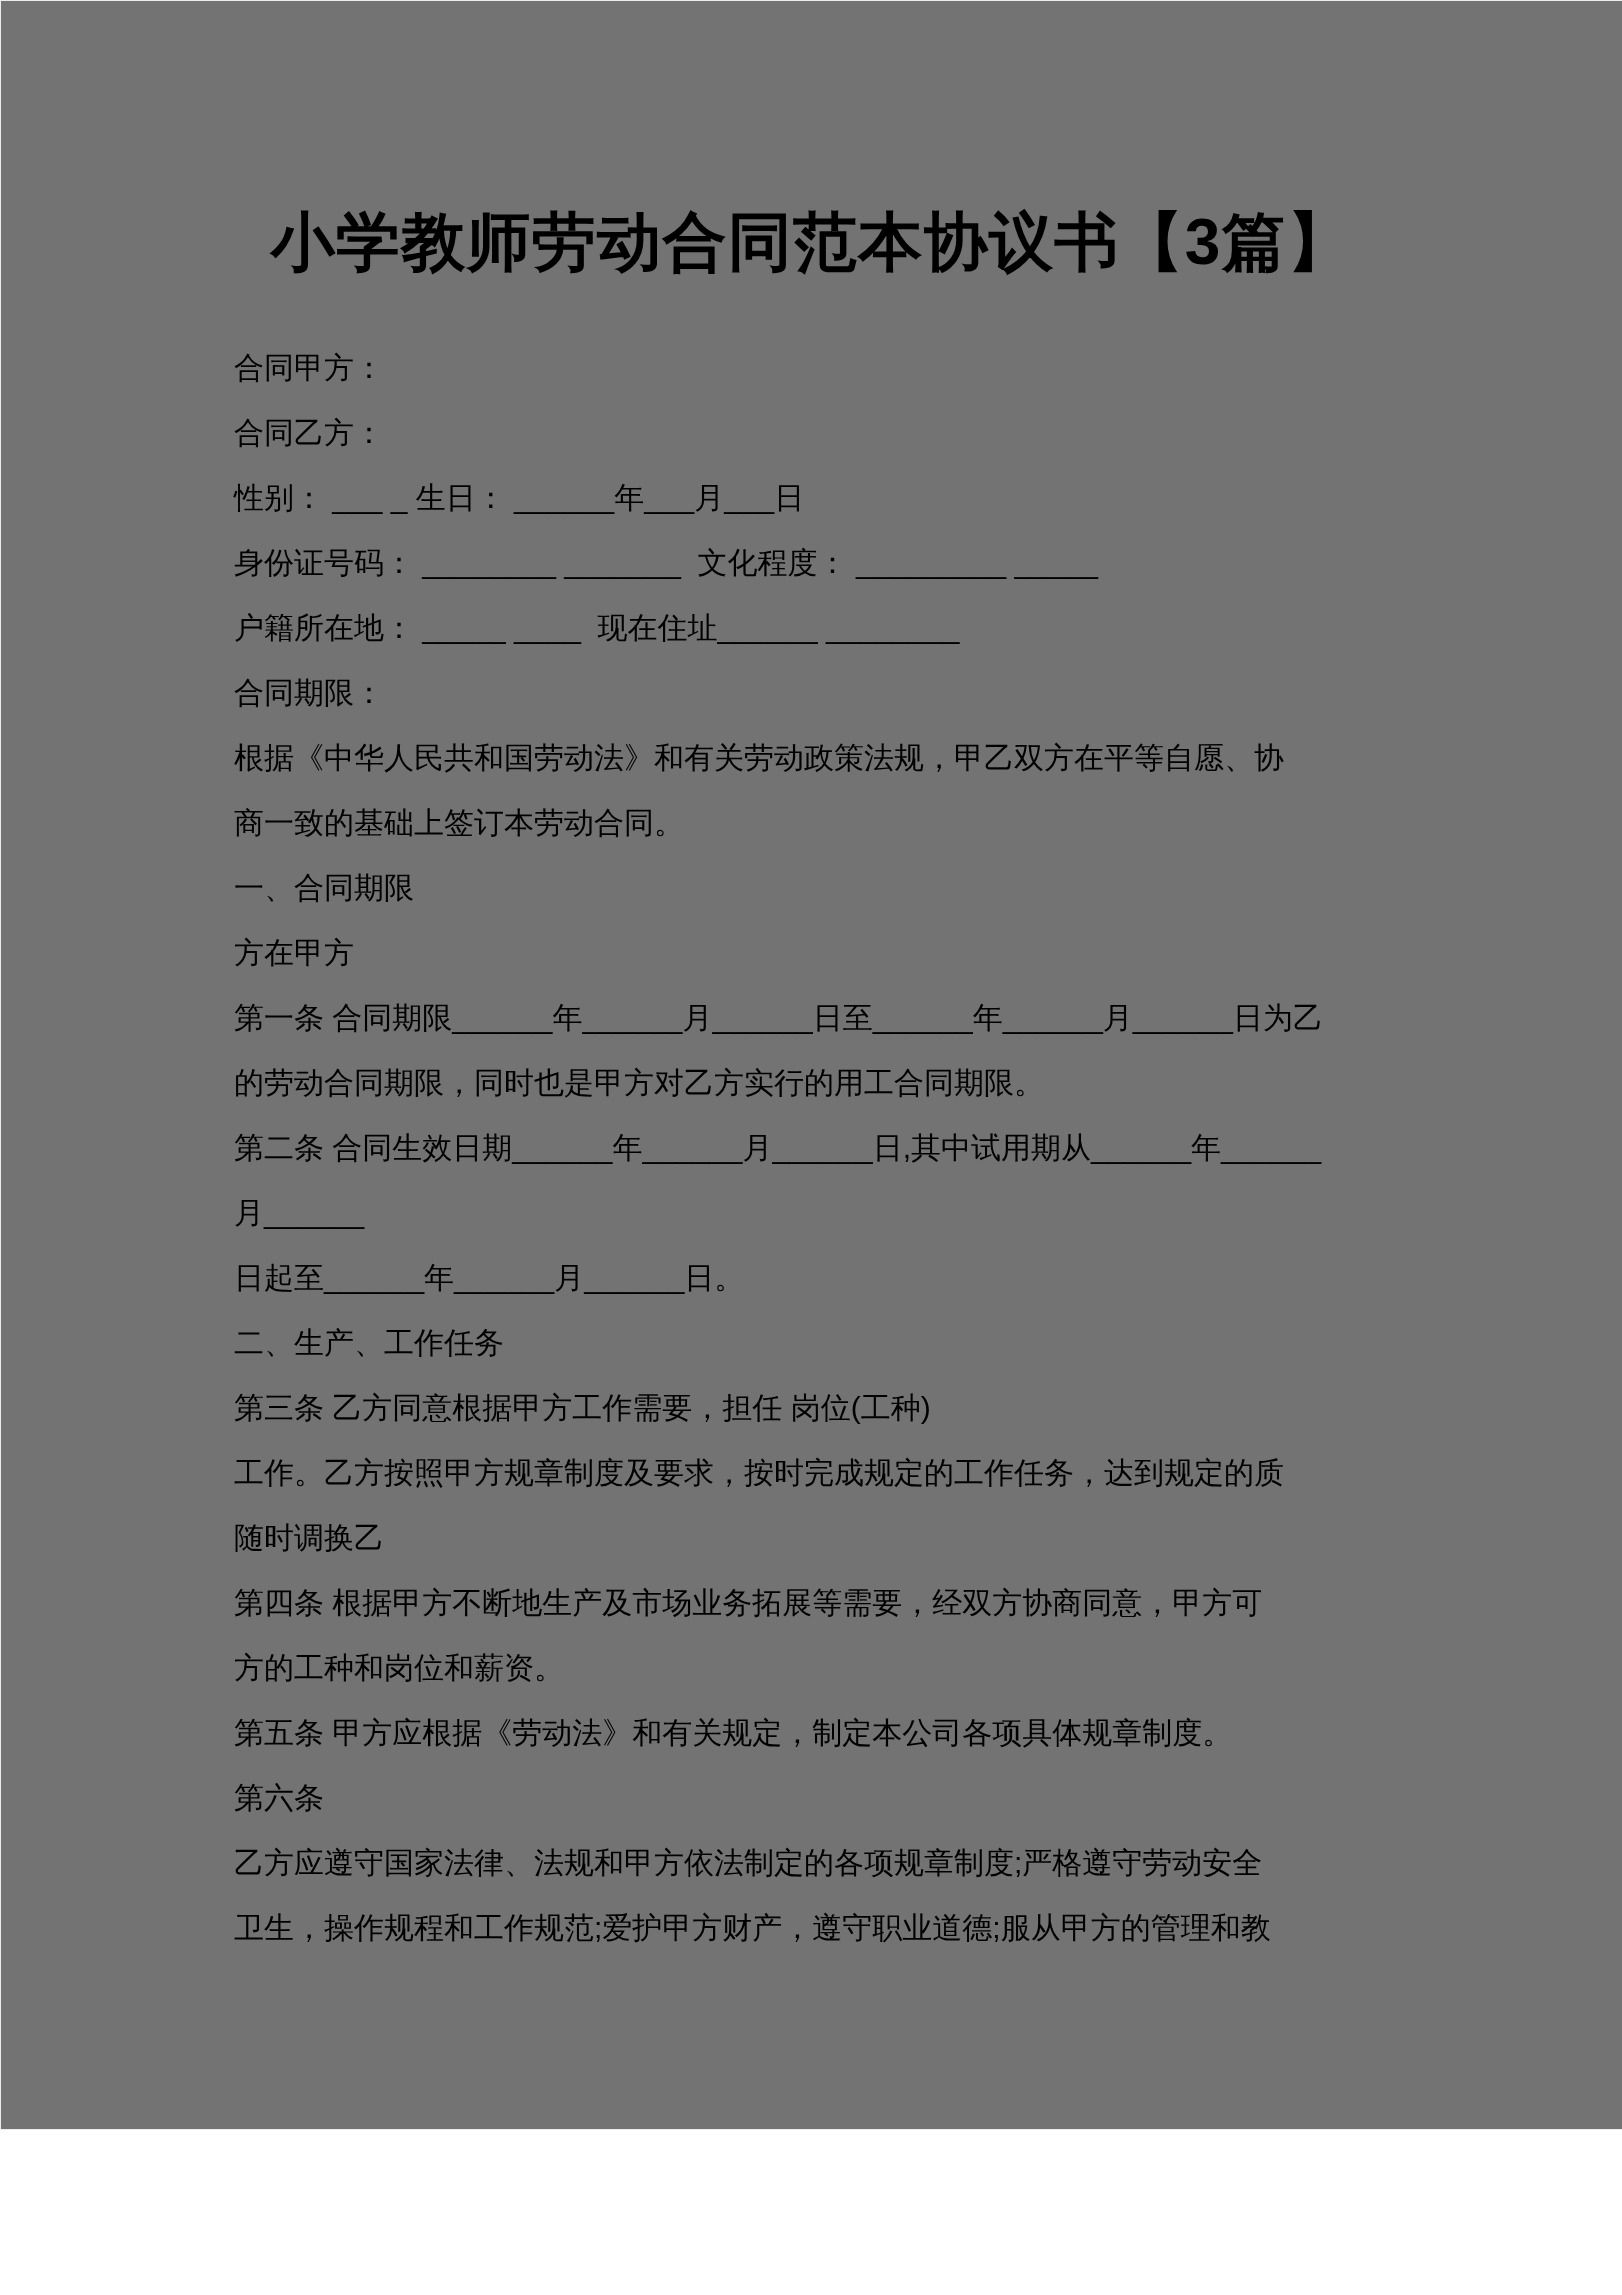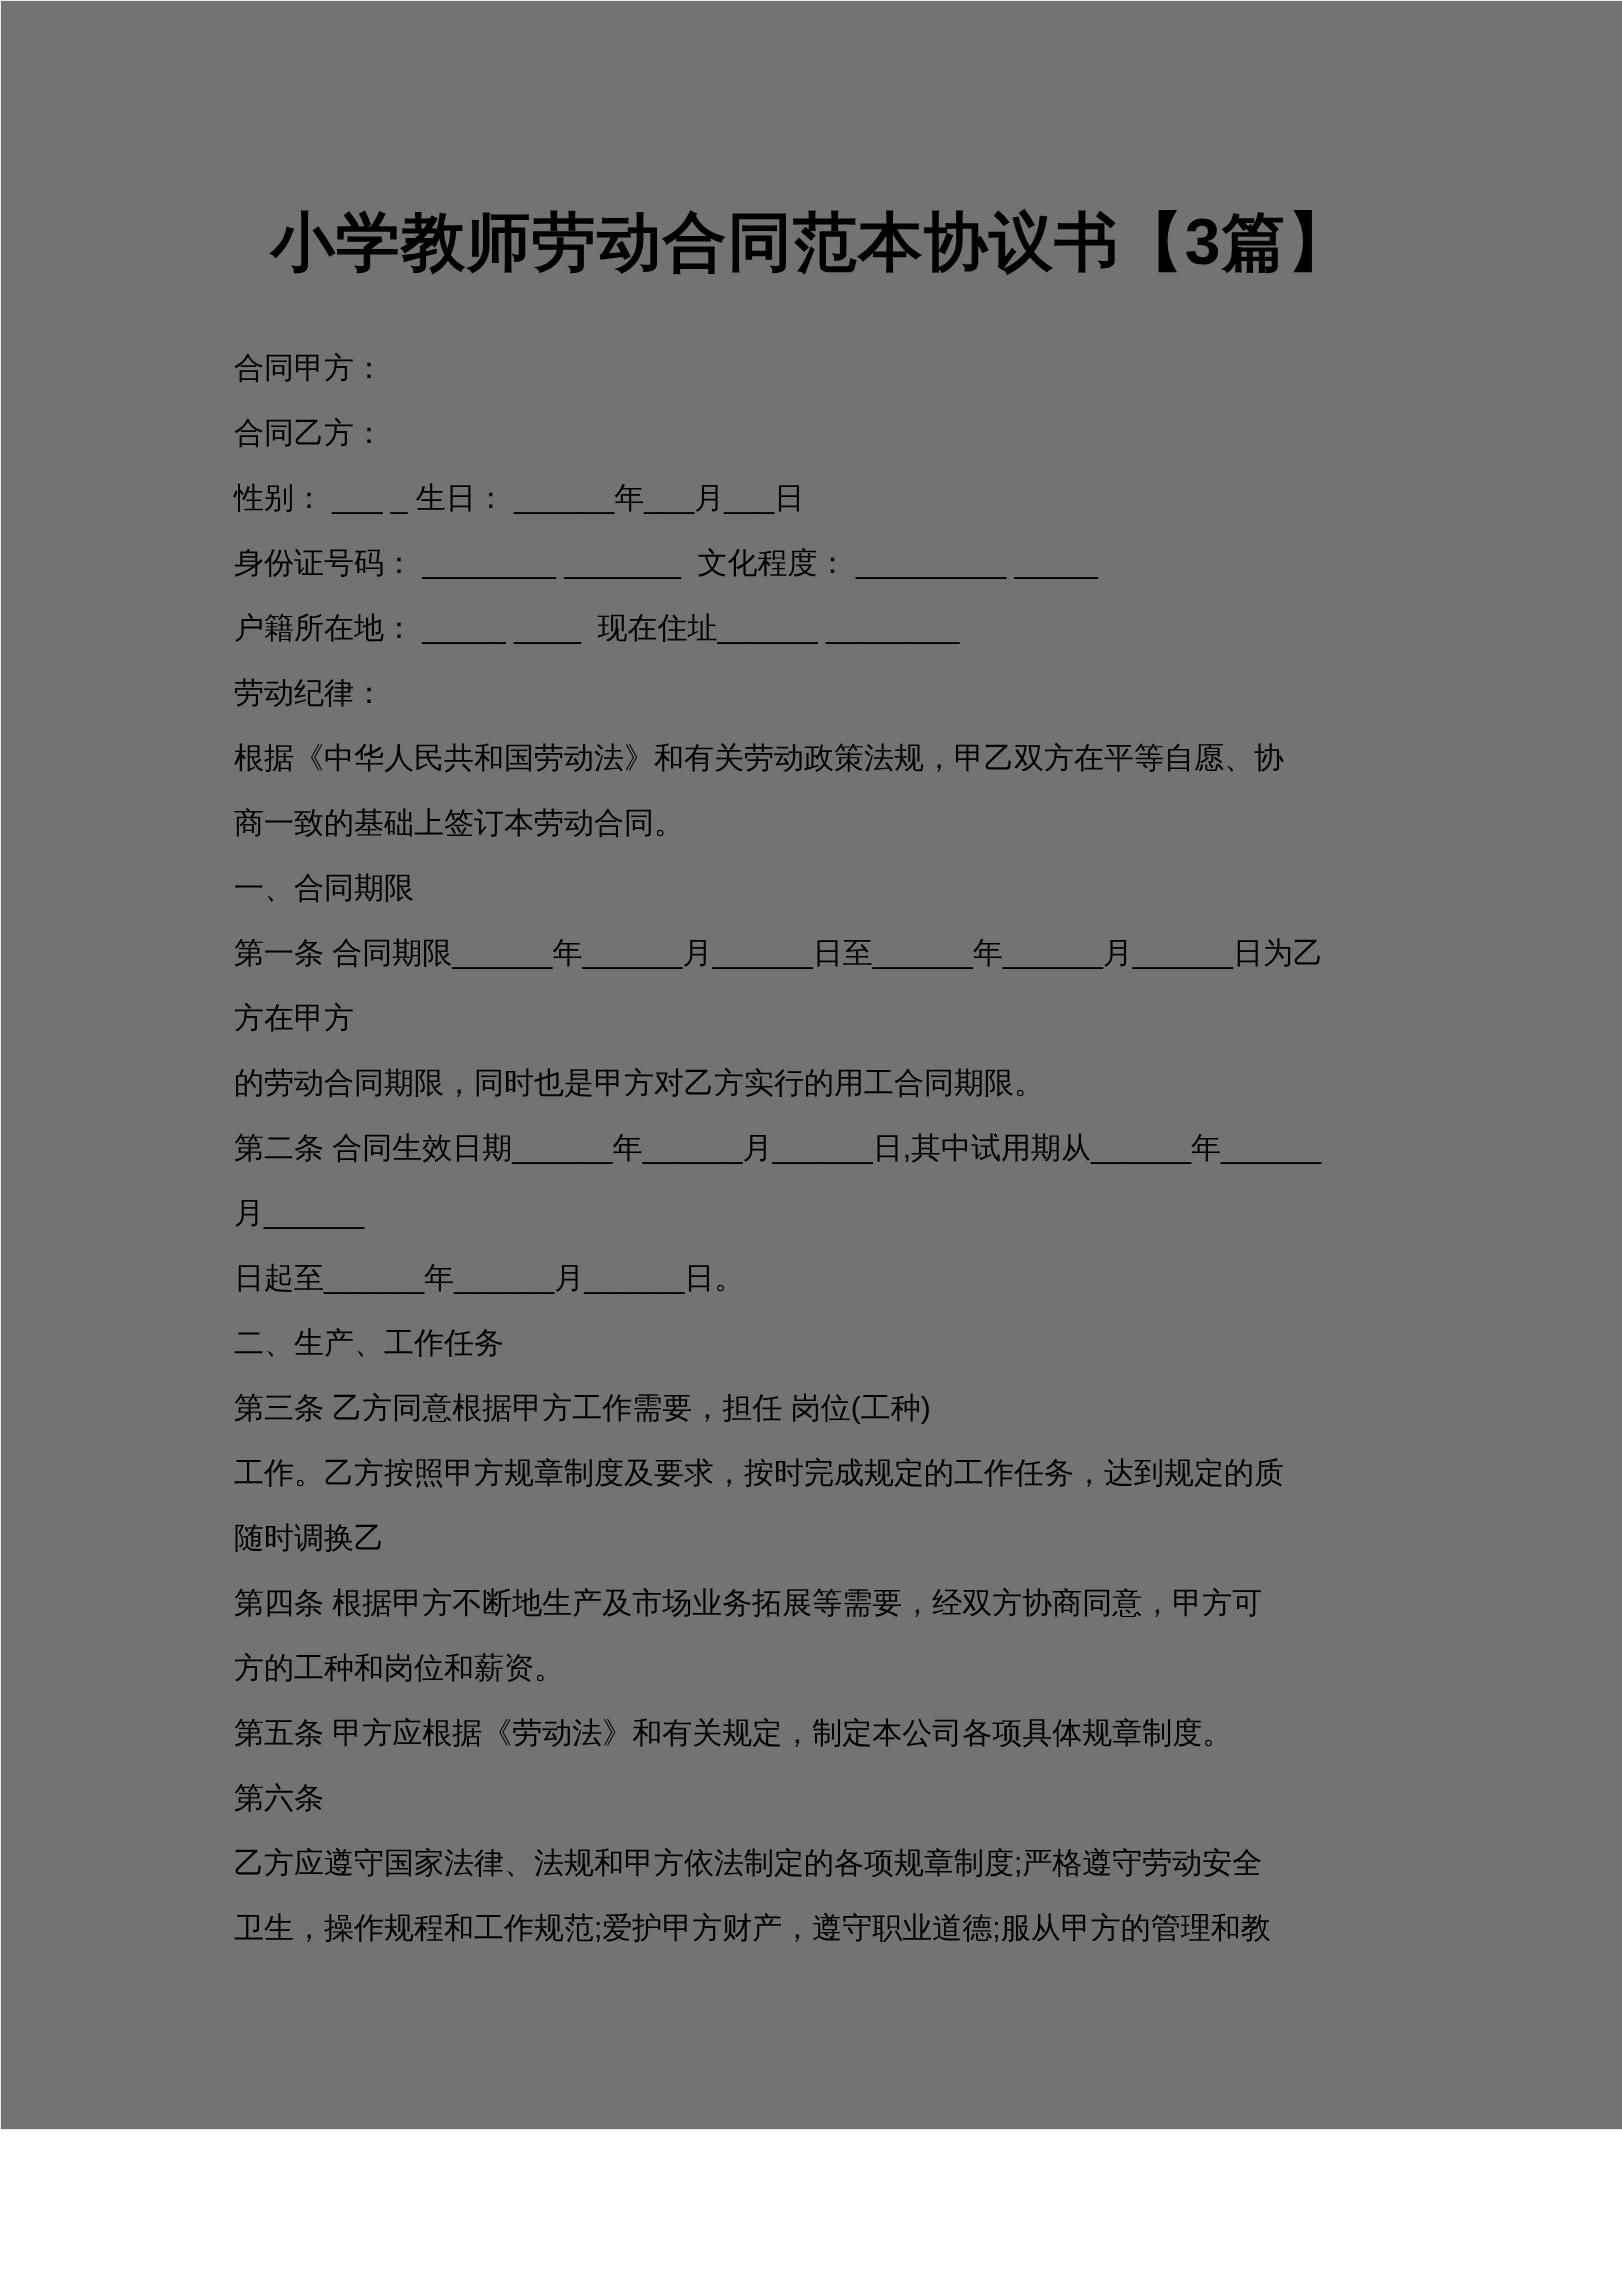--- a/index.html
+++ b/index.html
@@ -52,26 +52,26 @@
 <div class="page">
 
   <div class="doc-title">小学教师劳动合同范本协议书【3篇】</div>
 
   <div class="doc-body">
     <div class="doc-line">合同甲方：</div>
     <div class="doc-line">合同乙方：</div>
     <div class="doc-line">性别： ___ _ 生日： ______年___月___日</div>
     <div class="doc-line">身份证号码： ________ _______  文化程度： _________ _____</div>
     <div class="doc-line">户籍所在地： _____ ____  现在住址______ ________</div>
-    <div class="doc-line">劳动纪律：</div>
+    <div class="doc-line">合同期限：</div>
     <div class="doc-line">根据《中华人民共和国劳动法》和有关劳动政策法规，甲乙双方在平等自愿、协</div>
     <div class="doc-line">商一致的基础上签订本劳动合同。</div>
     <div class="doc-line">一、合同期限</div>
+    <div class="doc-line">方在甲方</div>
     <div class="doc-line">第一条 合同期限______年______月______日至______年______月______日为乙</div>
-    <div class="doc-line">方在甲方</div>
     <div class="doc-line">的劳动合同期限，同时也是甲方对乙方实行的用工合同期限。</div>
     <div class="doc-line">第二条 合同生效日期______年______月______日,其中试用期从______年______</div>
     <div class="doc-line">月______</div>
     <div class="doc-line">日起至______年______月______日。</div>
     <div class="doc-line">二、生产、工作任务</div>
     <div class="doc-line">第三条 乙方同意根据甲方工作需要，担任 岗位(工种)</div>
     <div class="doc-line">工作。乙方按照甲方规章制度及要求，按时完成规定的工作任务，达到规定的质</div>
     <div class="doc-line">随时调换乙</div>
     <div class="doc-line">第四条 根据甲方不断地生产及市场业务拓展等需要，经双方协商同意，甲方可</div>
     <div class="doc-line">方的工种和岗位和薪资。</div>

